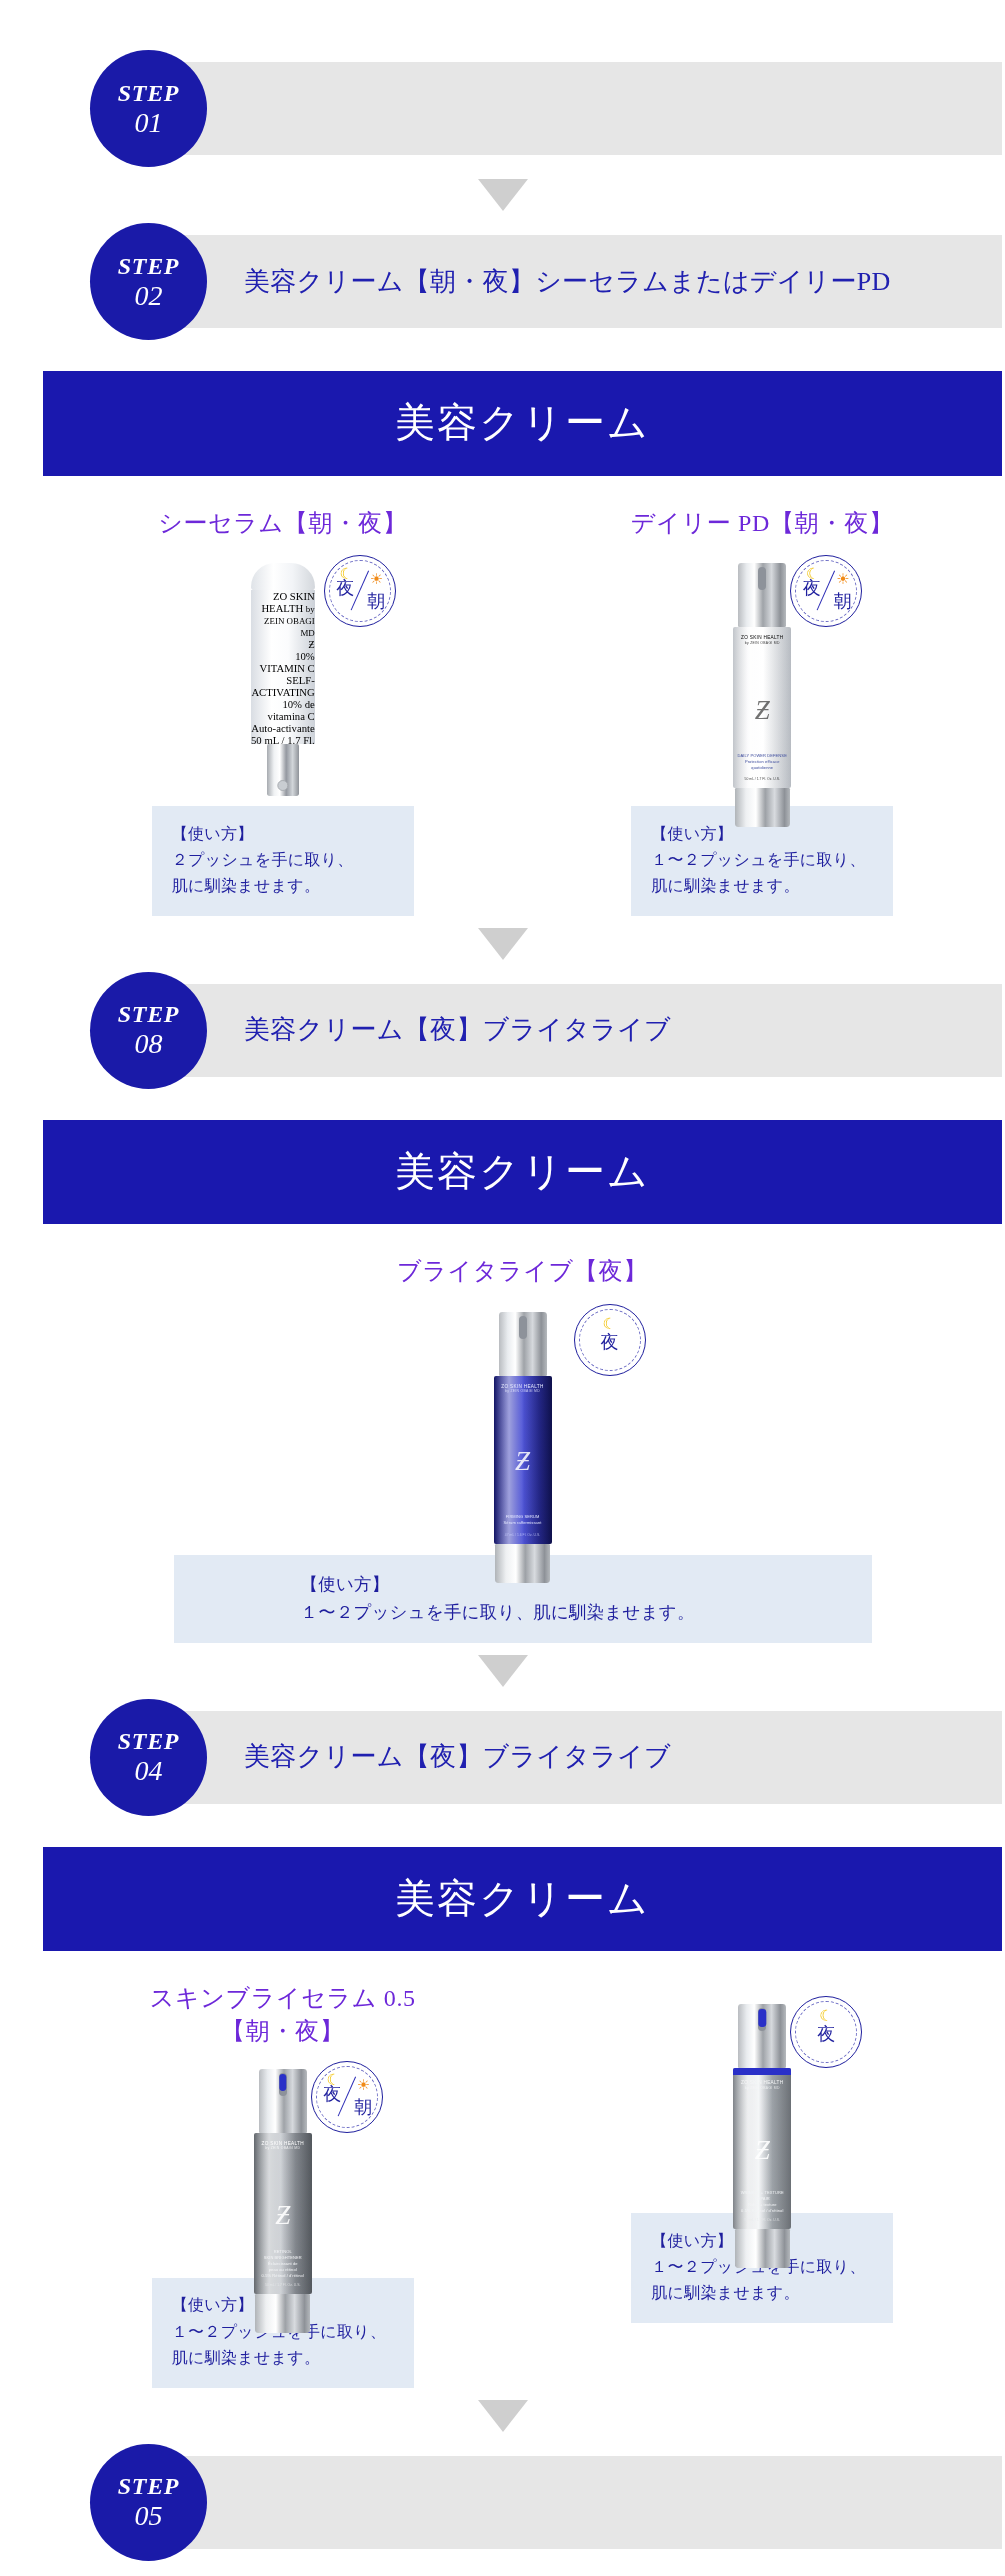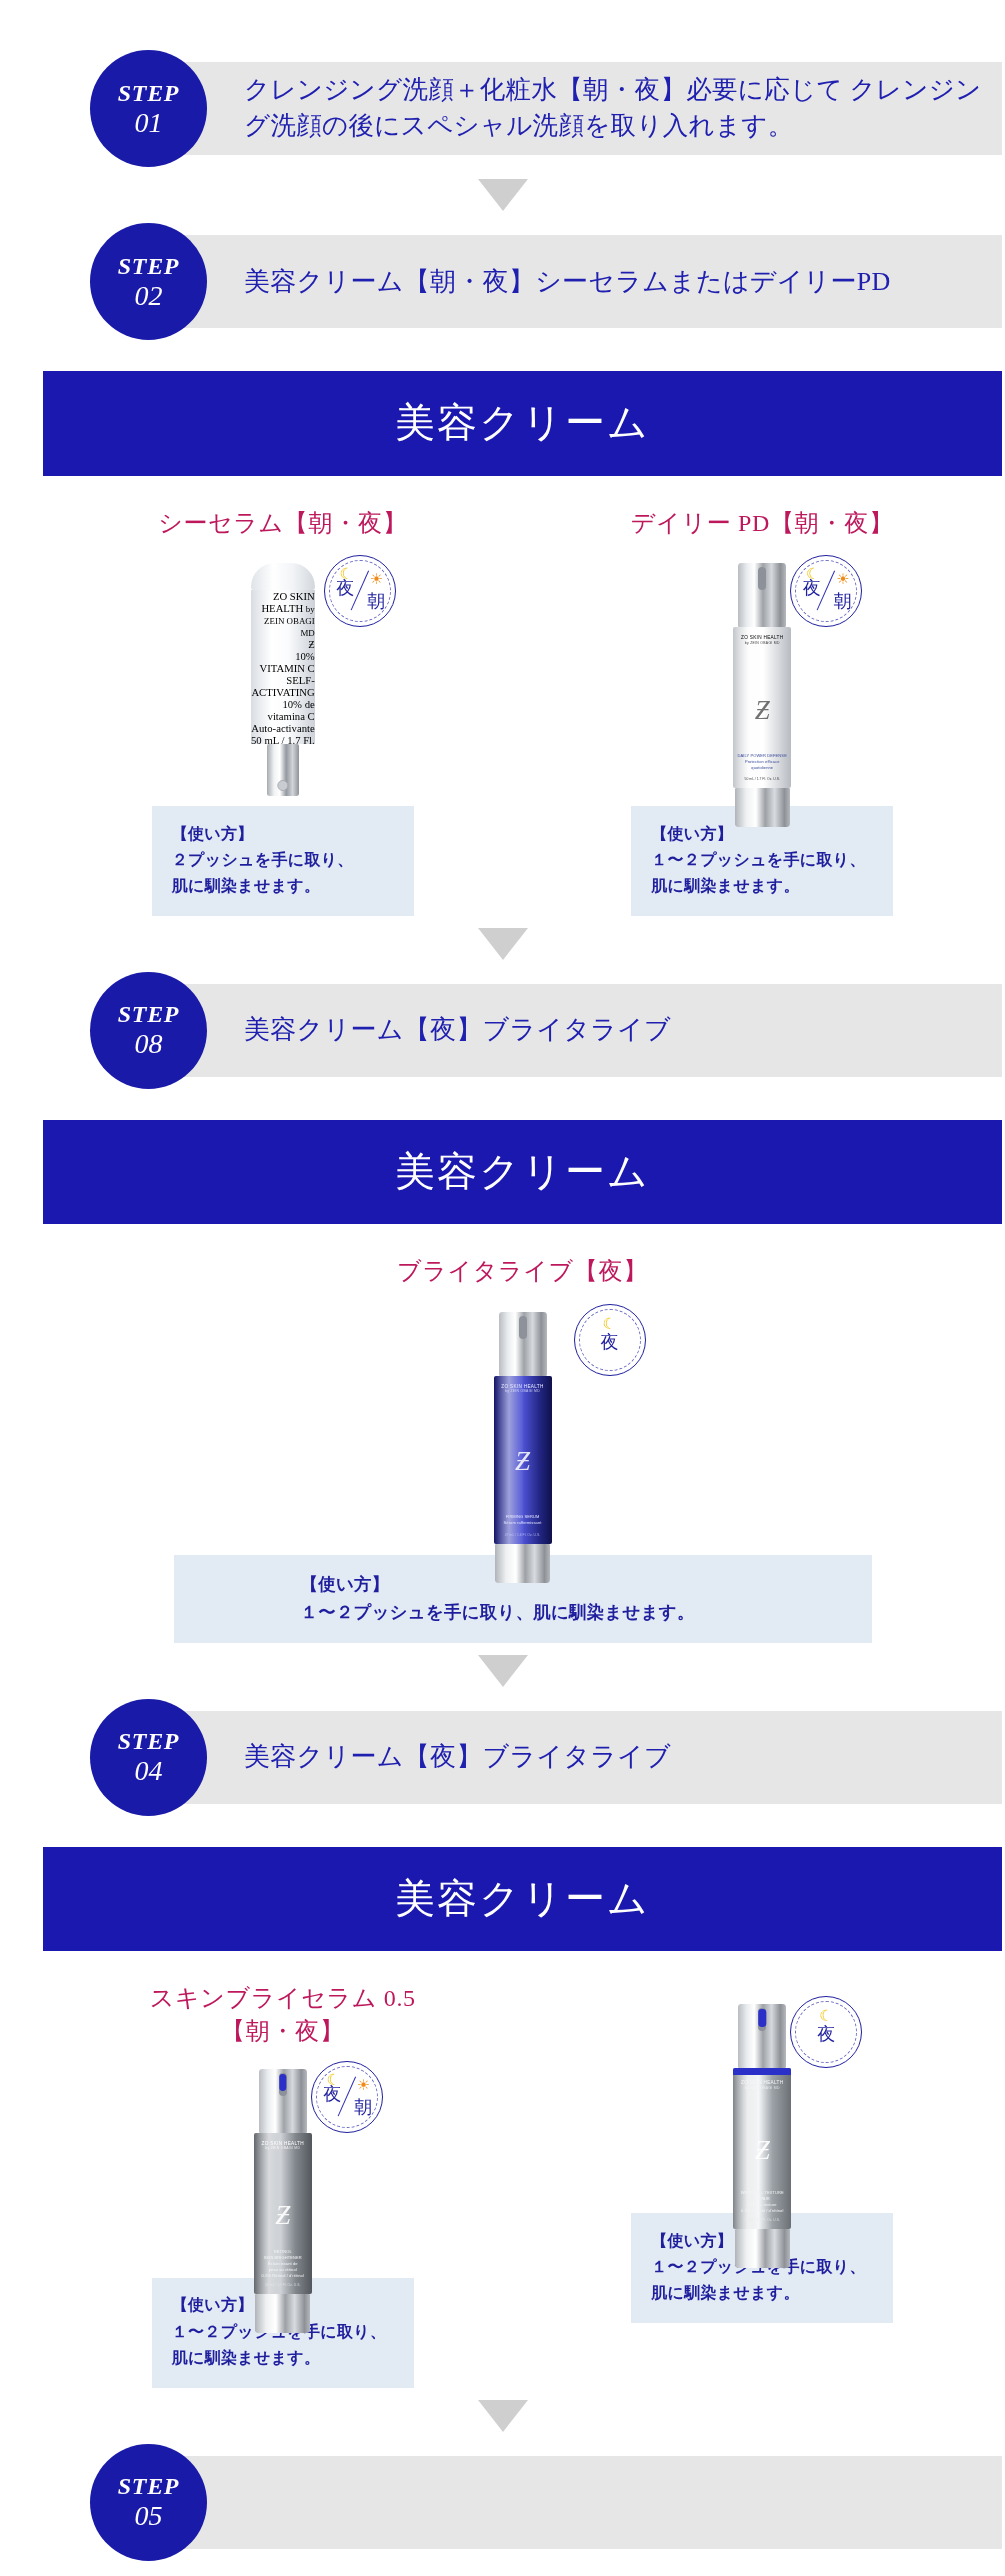--- a/index.html
+++ b/index.html
@@ -113,21 +113,21 @@
   .products.two > .product{ width:50%; }
   .products.one > .product{ width:100%; }
 
   .product{
     display:flex;
     flex-direction:column;
     align-items:center;
     box-sizing:border-box;
   }
   .prod-title{
-    color:#be185d;
+    color:#6d28d9;
     font-size:24px;
     text-align:center;
     line-height:1.35;
     letter-spacing:0.7px;
     min-height:35px;
     white-space:pre-line;
   }
   .shot{
     position:relative;
     width:288px;
@@ -268,21 +268,20 @@
   
   .usage{
     background:#e2eaf4;
     color:#1f1f9e;
     font-size:16px;
     line-height:1.65;
     padding:14.8px 17.4px 16px 20px;
     box-sizing:border-box;
     white-space:pre-line;
     letter-spacing:0.3px;
-    font-weight:bold;
   }
   .usage.narrow{ width:262px; }
   .usage.wide{
     width:698px;
     text-align:left;
     padding-left:127px;
     font-size:17.4px;
   }
   .spacer-md{height:31px;}
   .spacer-lg{height:43px;}
@@ -291,22 +290,20 @@
 <body>
 
 <div class="page">
 
   <div class="step-row two-line">
     <div class="step-bar"></div>
     <div class="step-badge">
       <span class="st-word">STEP</span>
       <span class="st-num">01</span>
     </div>
-    <div class="step-text">クレンジング洗顔＋化粧水【朝・夜】必要に応じて
-クレンジング洗顔の後にスペシャル洗顔を取り入れます。</div>
   </div>
 
   <div class="arrow-wrap">
     <div class="arrow"></div>
   </div>
 
   <div class="step-row">
     <div class="step-bar"></div>
     <div class="step-badge">
       <span class="st-word">STEP</span>

